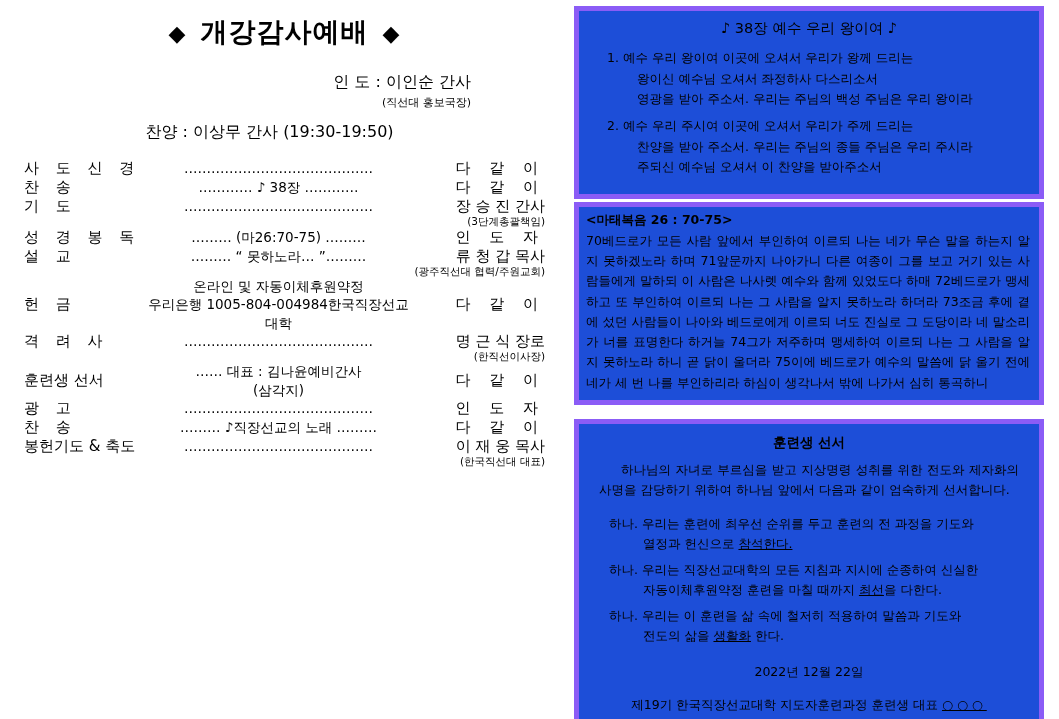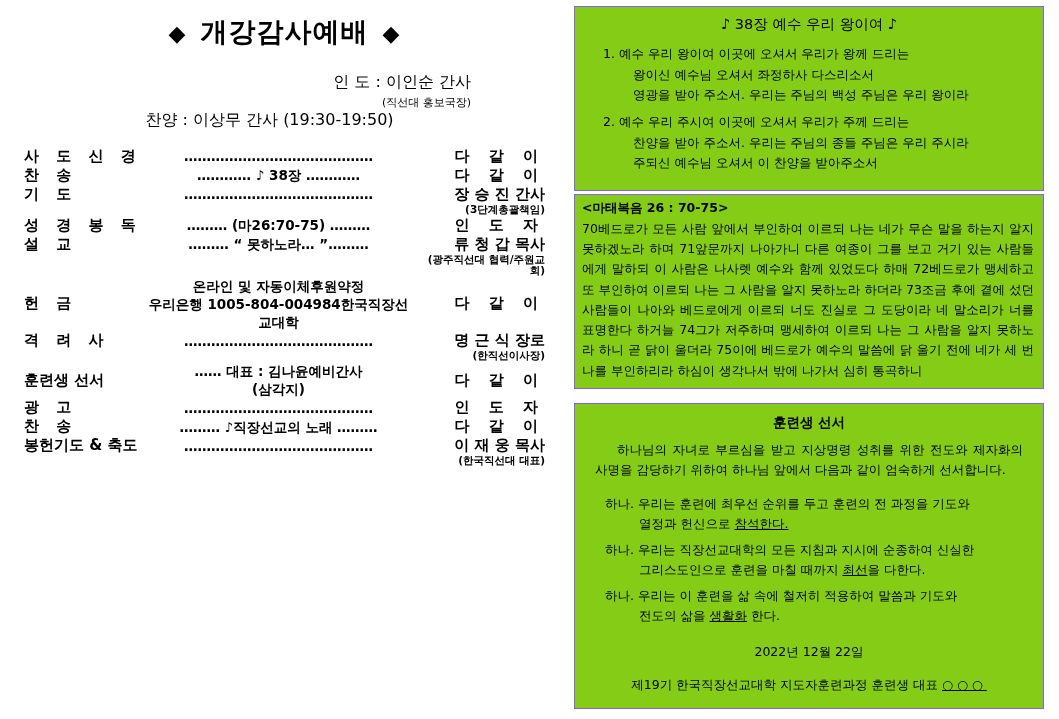--- a/index.html
+++ b/index.html
@@ -44,30 +44,30 @@
   }
   .lead-sub {
     text-align: right;
     font-size: 11px;
     margin-top: 2px;
     padding-right: 74px;
   }
   .praise-line {
     text-align: center;
     font-size: 16px;
-    margin-top: 0;
+    margin-top: 12px;
     padding-right: 30px;
   }
 
   table.program {
     width: 100%;
     border-collapse: collapse;
     margin-top: 16px;
   }
-  table.program td { vertical-align: middle; padding: 0; font-weight: bold; }
+  table.program td { vertical-align: middle; padding: 0; }
   .col-label {
     width: 120px;
     font-size: 15px;
     white-space: nowrap;
     letter-spacing: 6px;
     padding-left: 4px;
   }
   .col-label.tight { letter-spacing: 0px; }
   .col-mid {
     text-align: center;
@@ -91,22 +91,22 @@
   }
   .prog-row td { padding-top: 11px; padding-bottom: 0px; }
 
   
   #right {
     position: absolute;
     left: 574px; top: 6px;
     width: 470px; height: 700px;
   }
   .box {
-    border: 1px solid #8b5cf6;
-    background: #84cc16;
+    border: 5px solid #8b5cf6;
+    background: #1d4ed8;
   }
   .box.hymn { padding: 8px 10px 10px 10px; }
   .hymn-title {
     text-align: center;
     font-size: 14.5px;
     font-weight: normal;
     margin-bottom: 10px;
   }
   ol.hymn-list {
     margin: 0; padding-left: 34px;
@@ -307,21 +307,21 @@
       <div class="pledge-title">훈련생 선서</div>
       <div class="pledge-intro">하나님의 자녀로 부르심을 받고 지상명령 성취를 위한 전도와 제자화의 사명을 감당하기 위하여 하나님 앞에서 다음과 같이 엄숙하게 선서합니다.</div>
 
       <div class="pledge-items">
         <div class="pledge-item">
           <div>하나. 우리는 훈련에 최우선 순위를 두고 훈련의 전 과정을 기도와</div>
           <div class="l2"><span>열정과 헌신으로 </span><span class="u">참석한다.</span><span></span></div>
         </div>
         <div class="pledge-item">
           <div>하나. 우리는 직장선교대학의 모든 지침과 지시에 순종하여 신실한</div>
-          <div class="l2"><span>그리스도인으로 훈련을 마칠 때까지 </span><span class="u">최선</span><span>을 다한다.</span></div>
+          <div class="l2"><span>자동이체후원약정 훈련을 마칠 때까지 </span><span class="u">최선</span><span>을 다한다.</span></div>
         </div>
         <div class="pledge-item">
           <div>하나. 우리는 이 훈련을 삶 속에 철저히 적용하여 말씀과 기도와</div>
           <div class="l2"><span>전도의 삶을 </span><span class="u">생활화</span><span> 한다.</span></div>
         </div>
       </div>
 
       <div class="pledge-date">2022년 12월 22일</div>
       <div class="pledge-signline"><span>제19기 한국직장선교대학 지도자훈련과정 훈련생 대표 </span><span class="sig-circles">○○○</span></div>
     </div>

